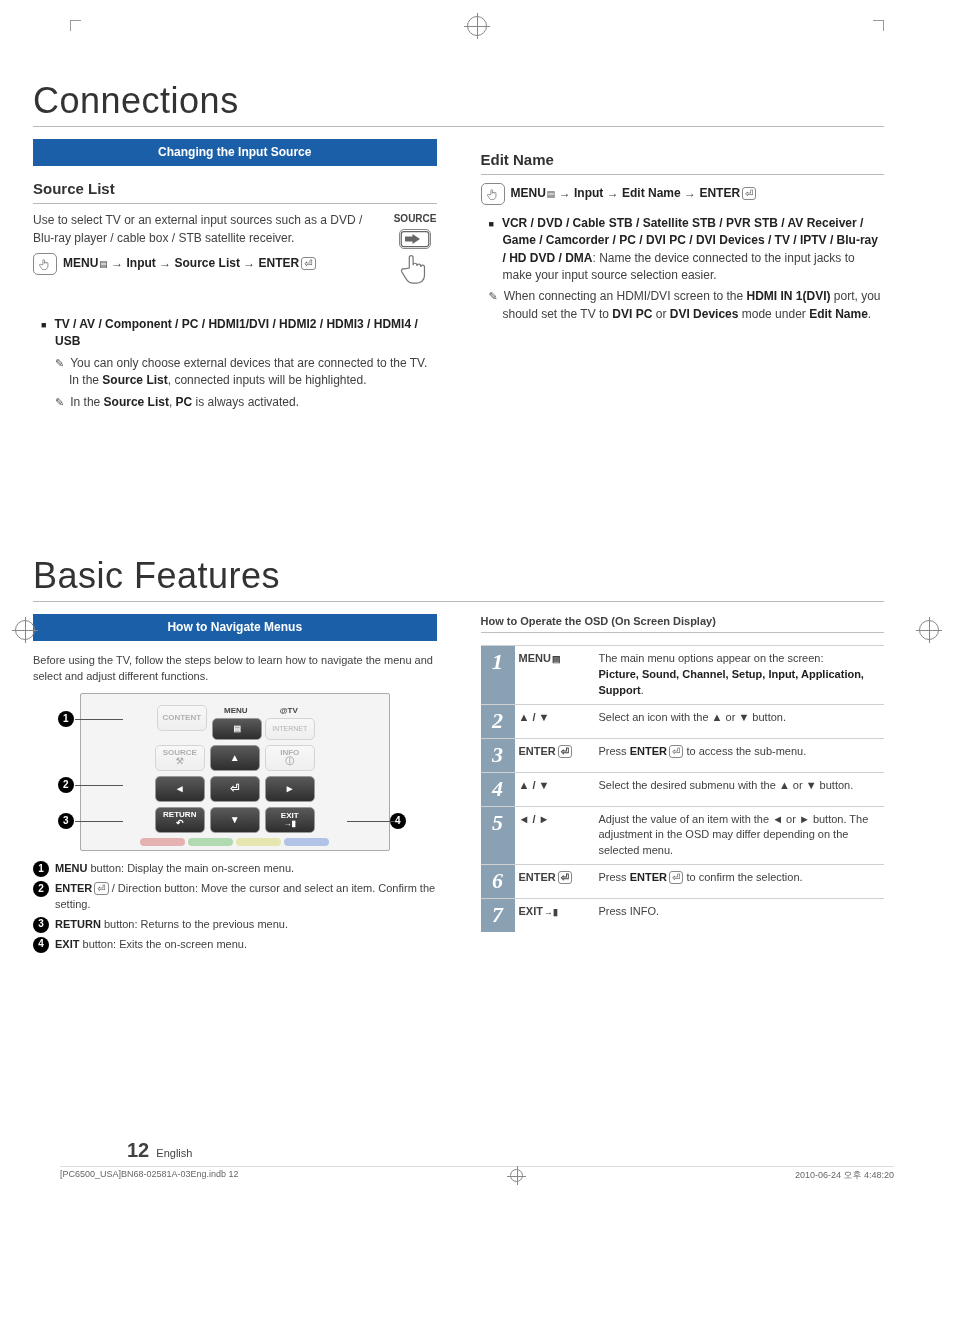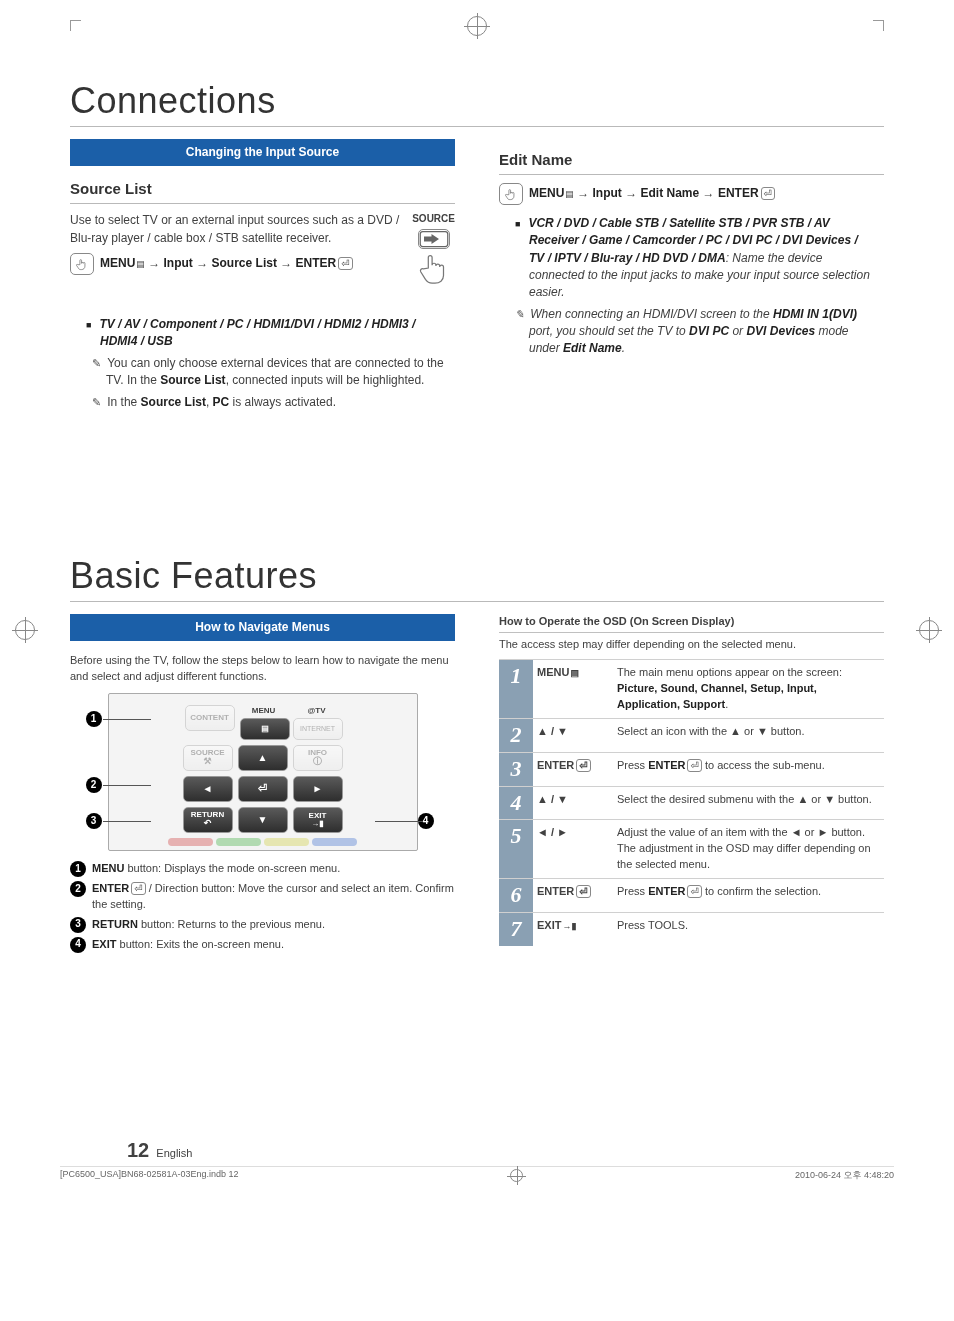--- a/index.html
+++ b/index.html
@@ -4,21 +4,21 @@
 <style>
   body {
     font-family: Arial, Helvetica, sans-serif;
     color: #414141;
     margin: 0;
     padding: 0;
     background: #fff;
     width: 954px;
   }
   .page {
-    padding: 60px 70px 40px 70px;
+    padding: 60px 70px 40px 33px;
     position: relative;
     min-height: 1200px;
     box-sizing: border-box;
   }
   .crop { position:absolute; color:#999; font-size:10px; }
   .crop.tl { left: 70px; top: 20px; border-top:1px solid #999; border-left:1px solid #999; width:10px; height:10px;}
   .crop.tr { right: 70px; top: 20px; border-top:1px solid #999; border-right:1px solid #999; width:10px; height:10px;}
   .crop.ct { left:50%; top:16px; transform:translateX(-50%);}
   .reg { width:18px; height:18px; border:1px solid #888; border-radius:50%; position:relative; display:inline-block;}
   .reg::before, .reg::after { content:""; position:absolute; background:#888;}
@@ -61,21 +61,21 @@
     display:inline-flex; align-items:center; justify-content:center; width:16px; height:18px;
   }
   .hand-svg { width:14px; height:14px; }
   .bold { font-weight:bold; color:#222; }
   .square-bullet::before {
     content:"■"; font-size:9px; margin-right:8px; color:#222;
   }
   .note-bullet::before {
     content:"✎"; font-size:11px; margin-right:6px; color:#555;
   }
-  .indent { padding-left: 22px; text-indent:-14px; margin:4px 8px;font-style:italic;}
+  .indent { padding-left: 22px; text-indent:-14px; margin:4px 0;}
   .indent2 { padding-left: 36px; text-indent:-14px; margin:4px 0;}
   .source-block { float:right; text-align:center; margin-left:8px; }
   .source-block .label { font-size:10px; font-weight:bold;}
   .source-btn {
     width:30px; height:18px; border:1px solid #888; border-radius:5px;
     display:flex; align-items:center; justify-content:center; margin:2px auto 0;
   }
   .source-btn svg, .fing { width:30px; height:30px;}
   .clearfix::after { content:""; display:block; clear:both;}
 
@@ -111,21 +111,21 @@
     font-size:10px; font-weight:bold; display:inline-flex; align-items:center; justify-content:center;
     margin-right:6px;
   }
   .callout-line { border-top:1px solid #555; position:absolute; }
   .callout-abs { position:absolute; font-size:10px;}
 
   .legend { margin-top:8px; }
   .legend div { margin:4px 0; font-size:11px; display:flex; }
   .legend .txt { flex:1; }
 
-  .osd-head { font-weight:bold; border-bottom:1px solid #c0c0c0; padding-bottom:2px; font-size:11px; margin-bottom:4px;}
+  .osd-head { font-weight:bold; border-bottom:1px solid #c0c0c0; padding-bottom:2px; font-size:11px; margin-bottom:12px;}
   .osd-subtxt { font-size:11px; margin-bottom:6px;}
   .osd-table { width:100%; border-collapse:collapse; font-size:11px;}
   .osd-table td { border-top:1px solid #d0d0d0; padding:5px 4px; vertical-align:top;}
   .osd-table tr:first-child td { border-top:1px solid #d0d0d0;}
   .osd-num-cell { width:26px; background:#8aa0b3; text-align:center;}
   .osd-num {
     color:#fff; font-size:22px; font-style:italic; font-weight:bold;
     font-family: Georgia, 'Times New Roman', serif;
     line-height:1;
   }
@@ -276,40 +276,39 @@
               <span class="cchip g"></span>
               <span class="cchip y"></span>
               <span class="cchip b"></span>
           </div>
         </div>
       </div>
 
       <div class="legend">
         <div>
             <span class="callout-num">1</span>
-            <span class="txt"><span class="bold">MENU</span><span> button: Displays the mode on-screen menu.</span></span>
+            <span class="txt"><span class="bold">MENU</span><span> button: Display the main on-screen menu.</span></span>
           </div>
         <div>
             <span class="callout-num">2</span>
             <span class="txt"><span class="bold">ENTER</span><span class="enter-icon"></span><span> / Direction button: Move the cursor and select an item. Confirm the setting.</span></span>
           </div>
         <div>
             <span class="callout-num">3</span>
             <span class="txt"><span class="bold">RETURN</span><span> button: Returns to the previous menu.</span></span>
           </div>
         <div>
             <span class="callout-num">4</span>
             <span class="txt"><span class="bold">EXIT</span><span> button: Exits the on-screen menu.</span></span>
           </div>
       </div>
     </div>
 
     <div class="col">
       <div class="osd-head">How to Operate the OSD (On Screen Display)</div>
-      <div class="osd-subtxt">The access step may differ depending on the selected menu.</div>
 
       <table class="osd-table">
         <tbody>
             <tr>
           <td class="osd-num-cell"><span class="osd-num">1</span></td>
           <td class="osd-key"><span>MENU</span><span class="menu-icon"></span></td>
           <td><span>The main menu options appear on the screen:</span><br><span class="bold">Picture, Sound, Channel, Setup, Input, Application, Support</span><span>.</span></td>
         </tr>
         <tr>
           <td class="osd-num-cell"><span class="osd-num">2</span></td>
@@ -332,21 +331,21 @@
           <td>Adjust the value of an item with the ◄ or ► button. The adjustment in the OSD may differ depending on the selected menu.</td>
         </tr>
         <tr>
           <td class="osd-num-cell"><span class="osd-num">6</span></td>
           <td class="osd-key"><span>ENTER</span><span class="enter-icon"></span></td>
           <td><span>Press </span><span class="bold">ENTER</span><span class="enter-icon"></span><span> to confirm the selection.</span></td>
         </tr>
         <tr>
           <td class="osd-num-cell"><span class="osd-num">7</span></td>
           <td class="osd-key"><span>EXIT</span><span class="exit-icon"></span></td>
-          <td>Press TOOLS.</td>
+          <td>Press INFO.</td>
         </tr>
       </tbody>
         </table>
     </div>
   </div>
 
   <div class="footer">
     <span class="pn">12</span>
     <span>English</span>
   </div>

